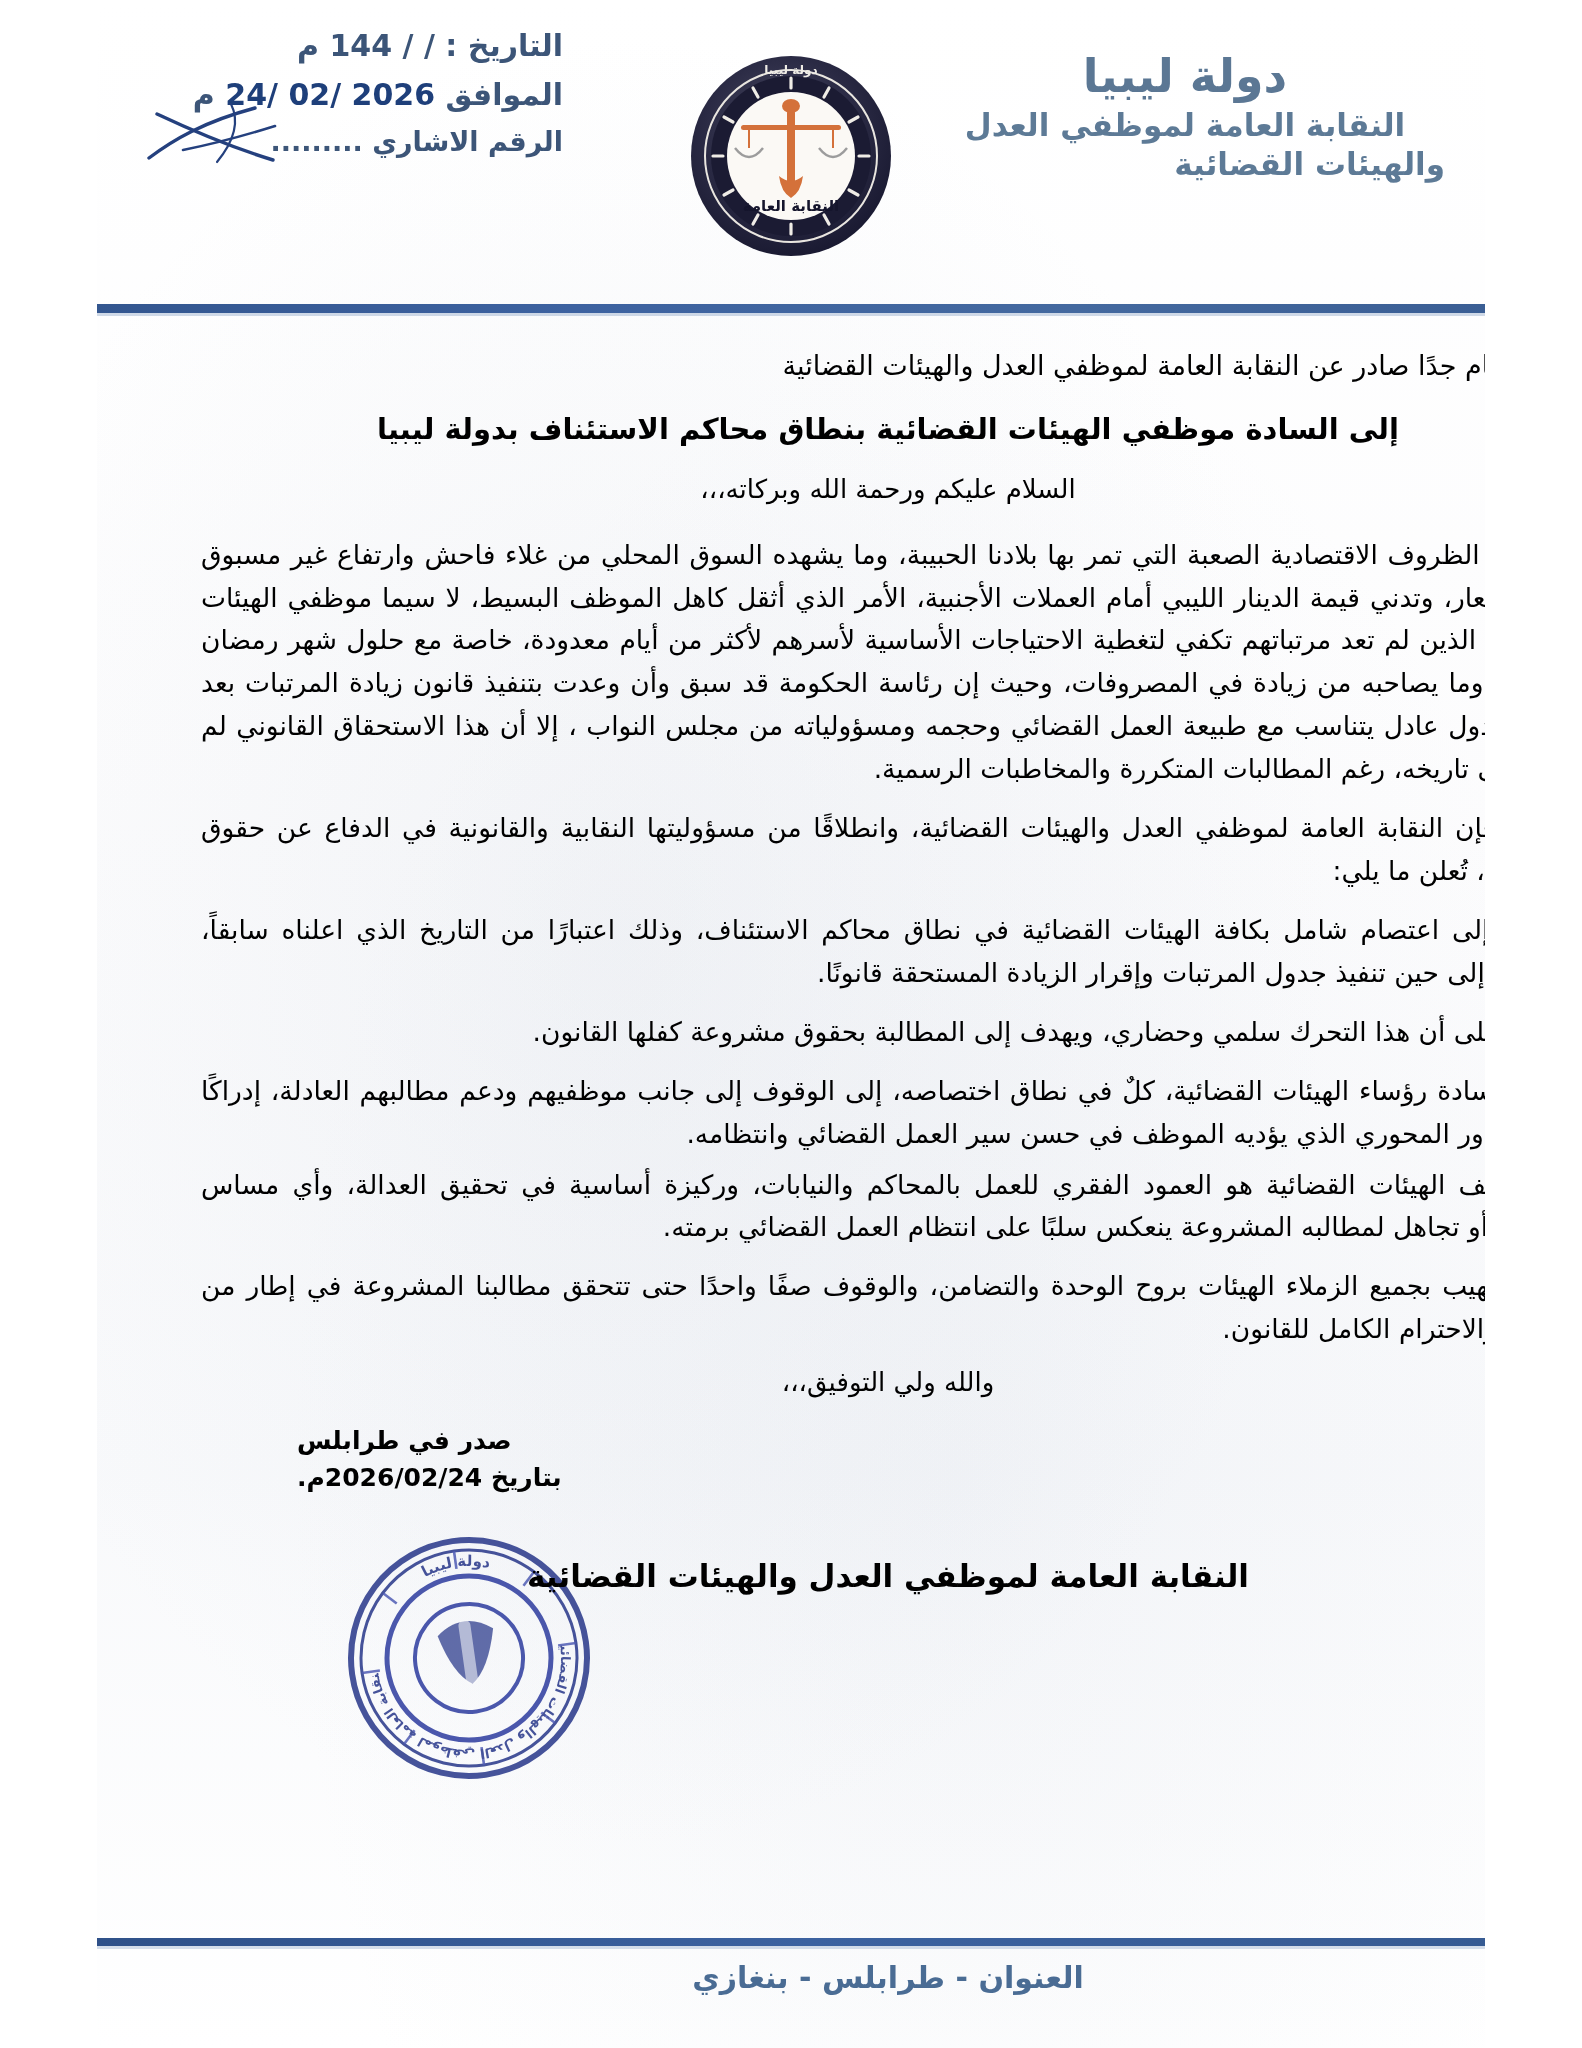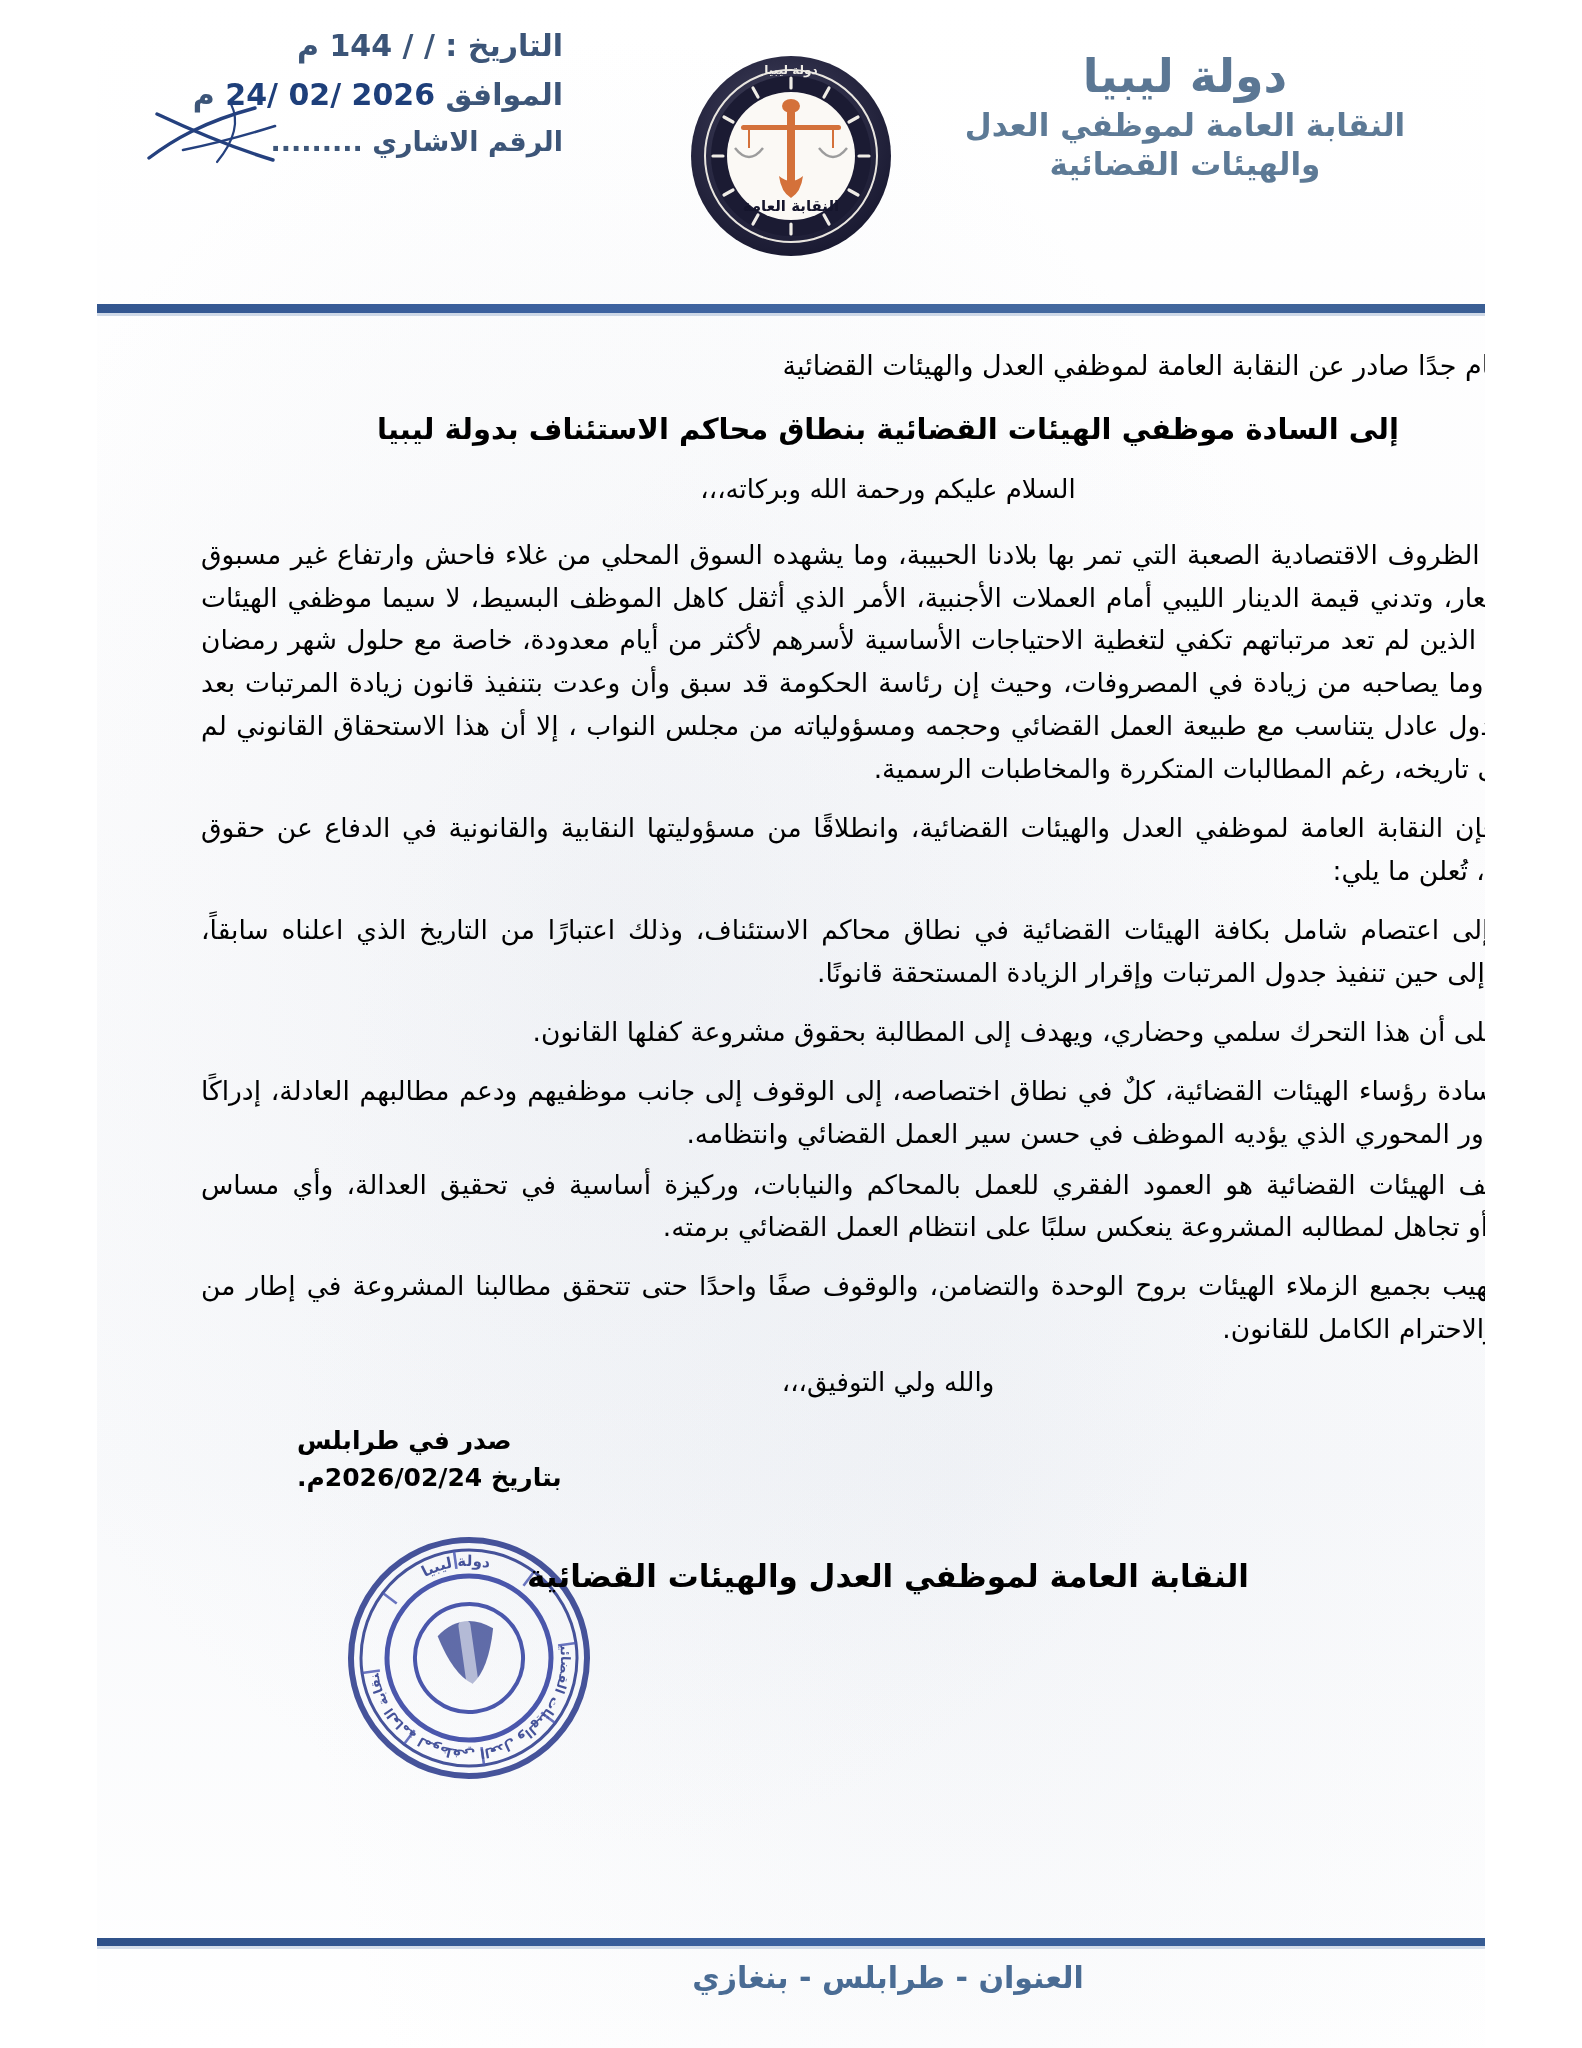--- a/index.html
+++ b/index.html
@@ -94,20 +94,21 @@
     font-weight: 600;
     line-height: 1.25;
     color: #5d7a96;
     margin-top: 6px;
   }
   .lh-org-3 {
     font-size: 31px;
     font-weight: 600;
     line-height: 1.25;
     color: #5d7a96;
+    text-align: right;
   }
 
   
   .emblem {
     position: absolute;
     top: 48px;
     left: 50%;
     transform: translateX(-50%);
     width: 216px;
     height: 216px;

